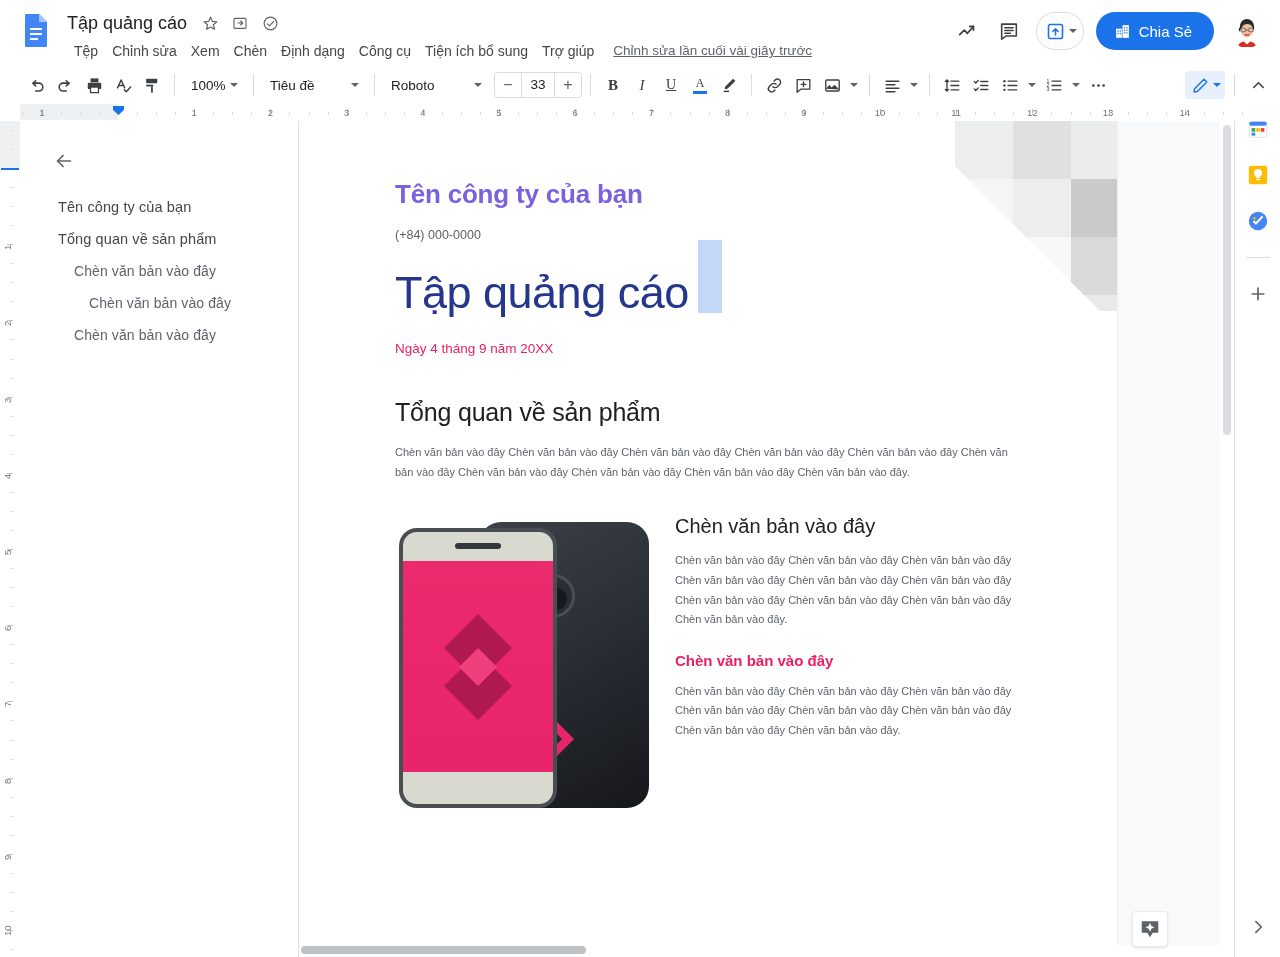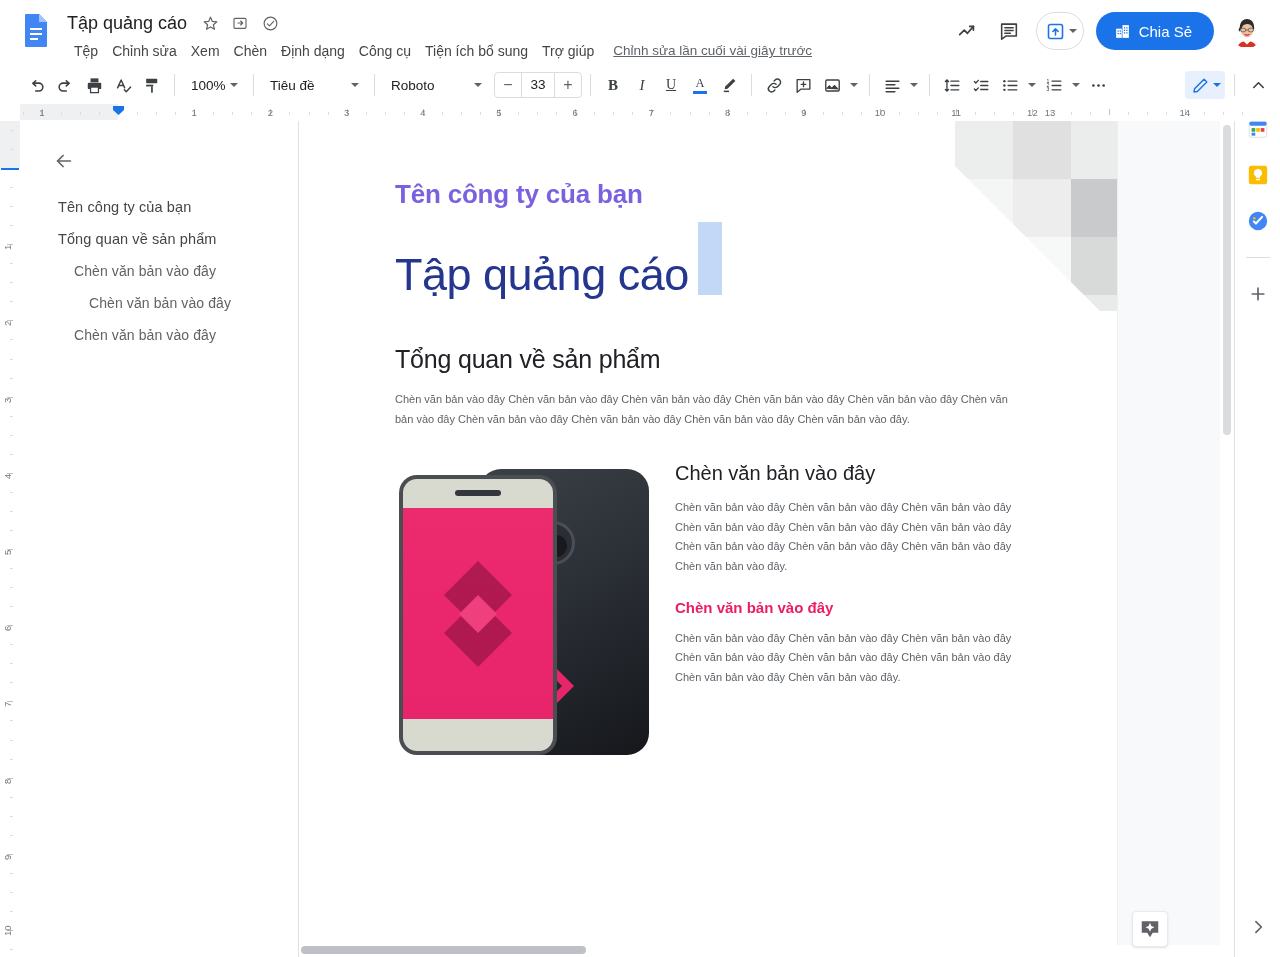--- a/index.html
+++ b/index.html
@@ -546,21 +546,21 @@
         <div class="rnum" style="left: 936.2px;">11</div>
         <div class="rtick" style="left: 1012.4px;"></div>
         <div class="rtick minor" style="left: 1031.45px;"></div>
         <div class="rtick minor" style="left: 1050.5px;"></div>
         <div class="rtick minor" style="left: 1069.55px;"></div>
         <div class="rnum" style="left: 1012.4px;">12</div>
         <div class="rtick" style="left: 1088.6px;"></div>
         <div class="rtick minor" style="left: 1107.65px;"></div>
         <div class="rtick minor" style="left: 1126.7px;"></div>
         <div class="rtick minor" style="left: 1145.75px;"></div>
-        <div class="rnum" style="left: 1030px;">13</div>
+        <div class="rnum" style="left: 1088px;">13</div>
         <div class="rtick" style="left: 1164.8px;"></div>
         <div class="rtick minor" style="left: 1183.85px;"></div>
         <div class="rtick minor" style="left: 1202.9px;"></div>
         <div class="rtick minor" style="left: 1221.95px;"></div>
         <div class="rnum" style="left: 1164.8px;">14</div>
         <div class="rmarker" style="left: 92px;"><svg width="13" height="14" viewBox="0 0 13 14">
             <path d="M1 1h11v4l-5.5 5L1 5z" fill="#1a73e8"></path>
           </svg></div>
       </div>
   </div>
@@ -656,29 +656,31 @@
             <div class="cp-cell" style="left: 174px; top: 116px; width: 58px; height: 58px; background: rgb(216, 217, 217);"></div>
             <div class="cp-cell" style="left: 174px; top: 174px; width: 58px; height: 58px; background: rgb(233, 234, 234);"></div>
             <div style="position: absolute; left: 0px; top: 0px; width: 100%; height: 100%; background: linear-gradient(45deg, rgb(255, 255, 255) 0%, rgb(255, 255, 255) 49.4%, transparent 49.6%);"></div>
           </div>
 
         <div class="doc-content">
 
           <div class="company-name">Tên công ty của bạn</div>
 
           <div class="company-addr">
+            <div>(+84) 000-0000</div>
           </div>
 
           <div style="position:relative;">
             <div class="doc-main-title">
               <div>Tập quảng cáo</div>
             </div>
             <span class="sel-caret"></span>
           </div>
 
+          <div class="doc-date">Ngày 4 tháng 9 năm 20XX</div>
 
           <div class="h1-sec">Tổng quan về sản phẩm</div>
 
           <div class="body-p">Chèn văn bản vào đây Chèn văn bản vào đây Chèn văn bản vào đây Chèn văn bản vào đây Chèn văn bản vào đây Chèn văn bản vào đây Chèn văn bản vào đây Chèn văn bản vào đây Chèn văn bản vào đây Chèn văn bản vào đây.</div>
 
           <div class="two-col">
             <div class="col-left">
               <div class="phones">
                 <div class="phone-back">
                   <div class="cam-outer">

